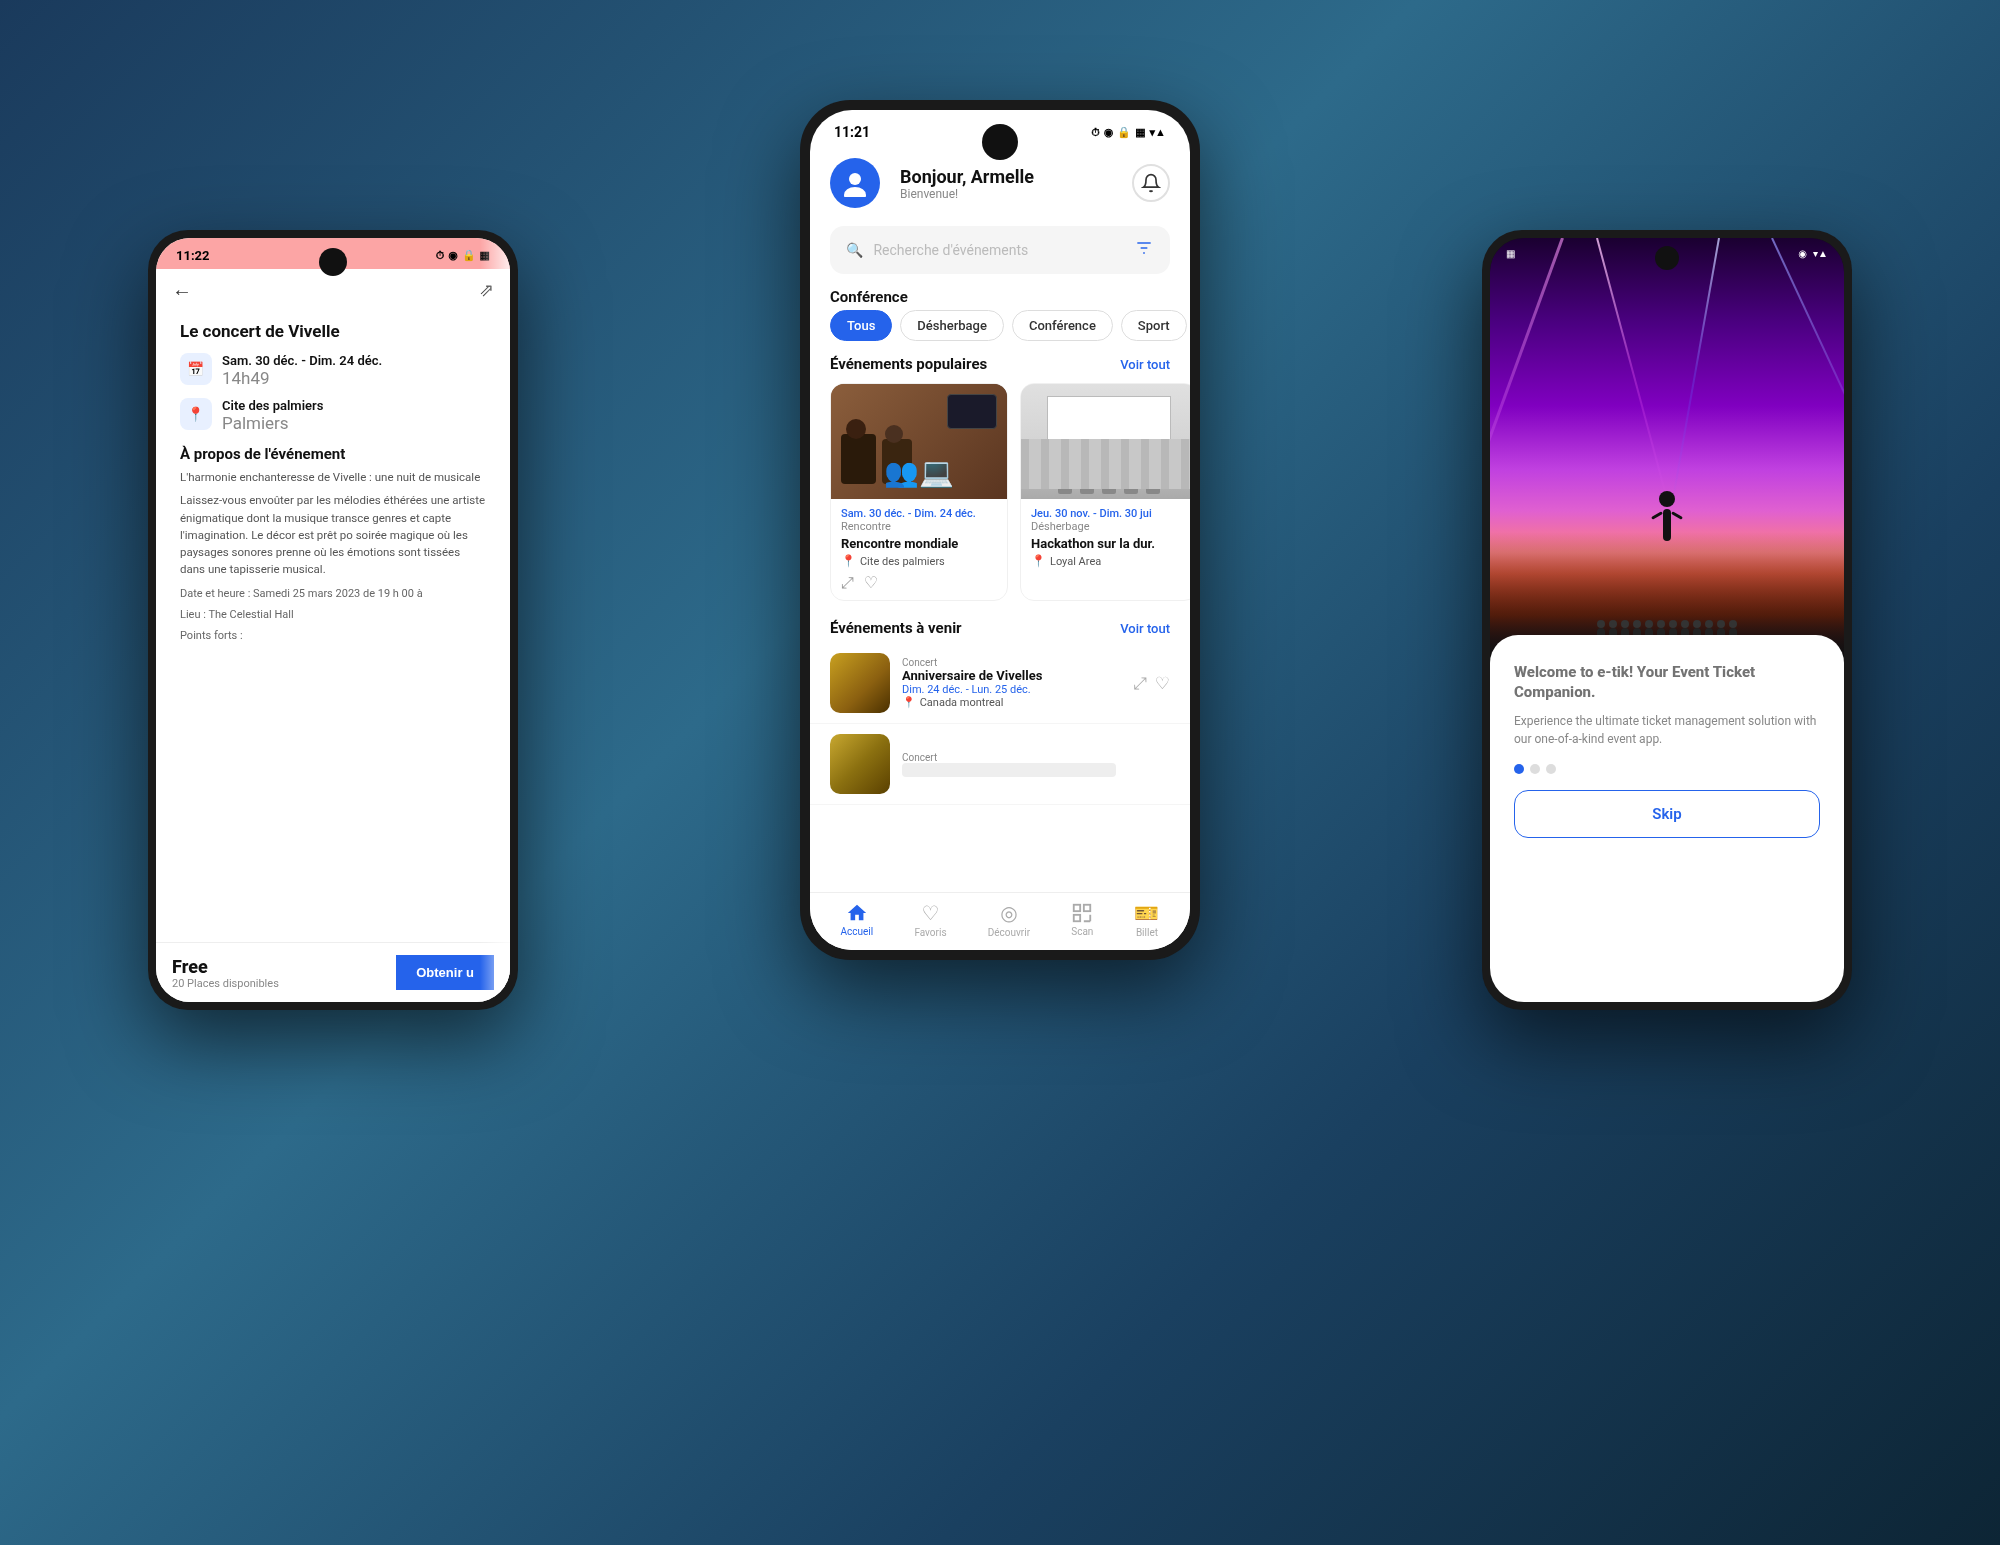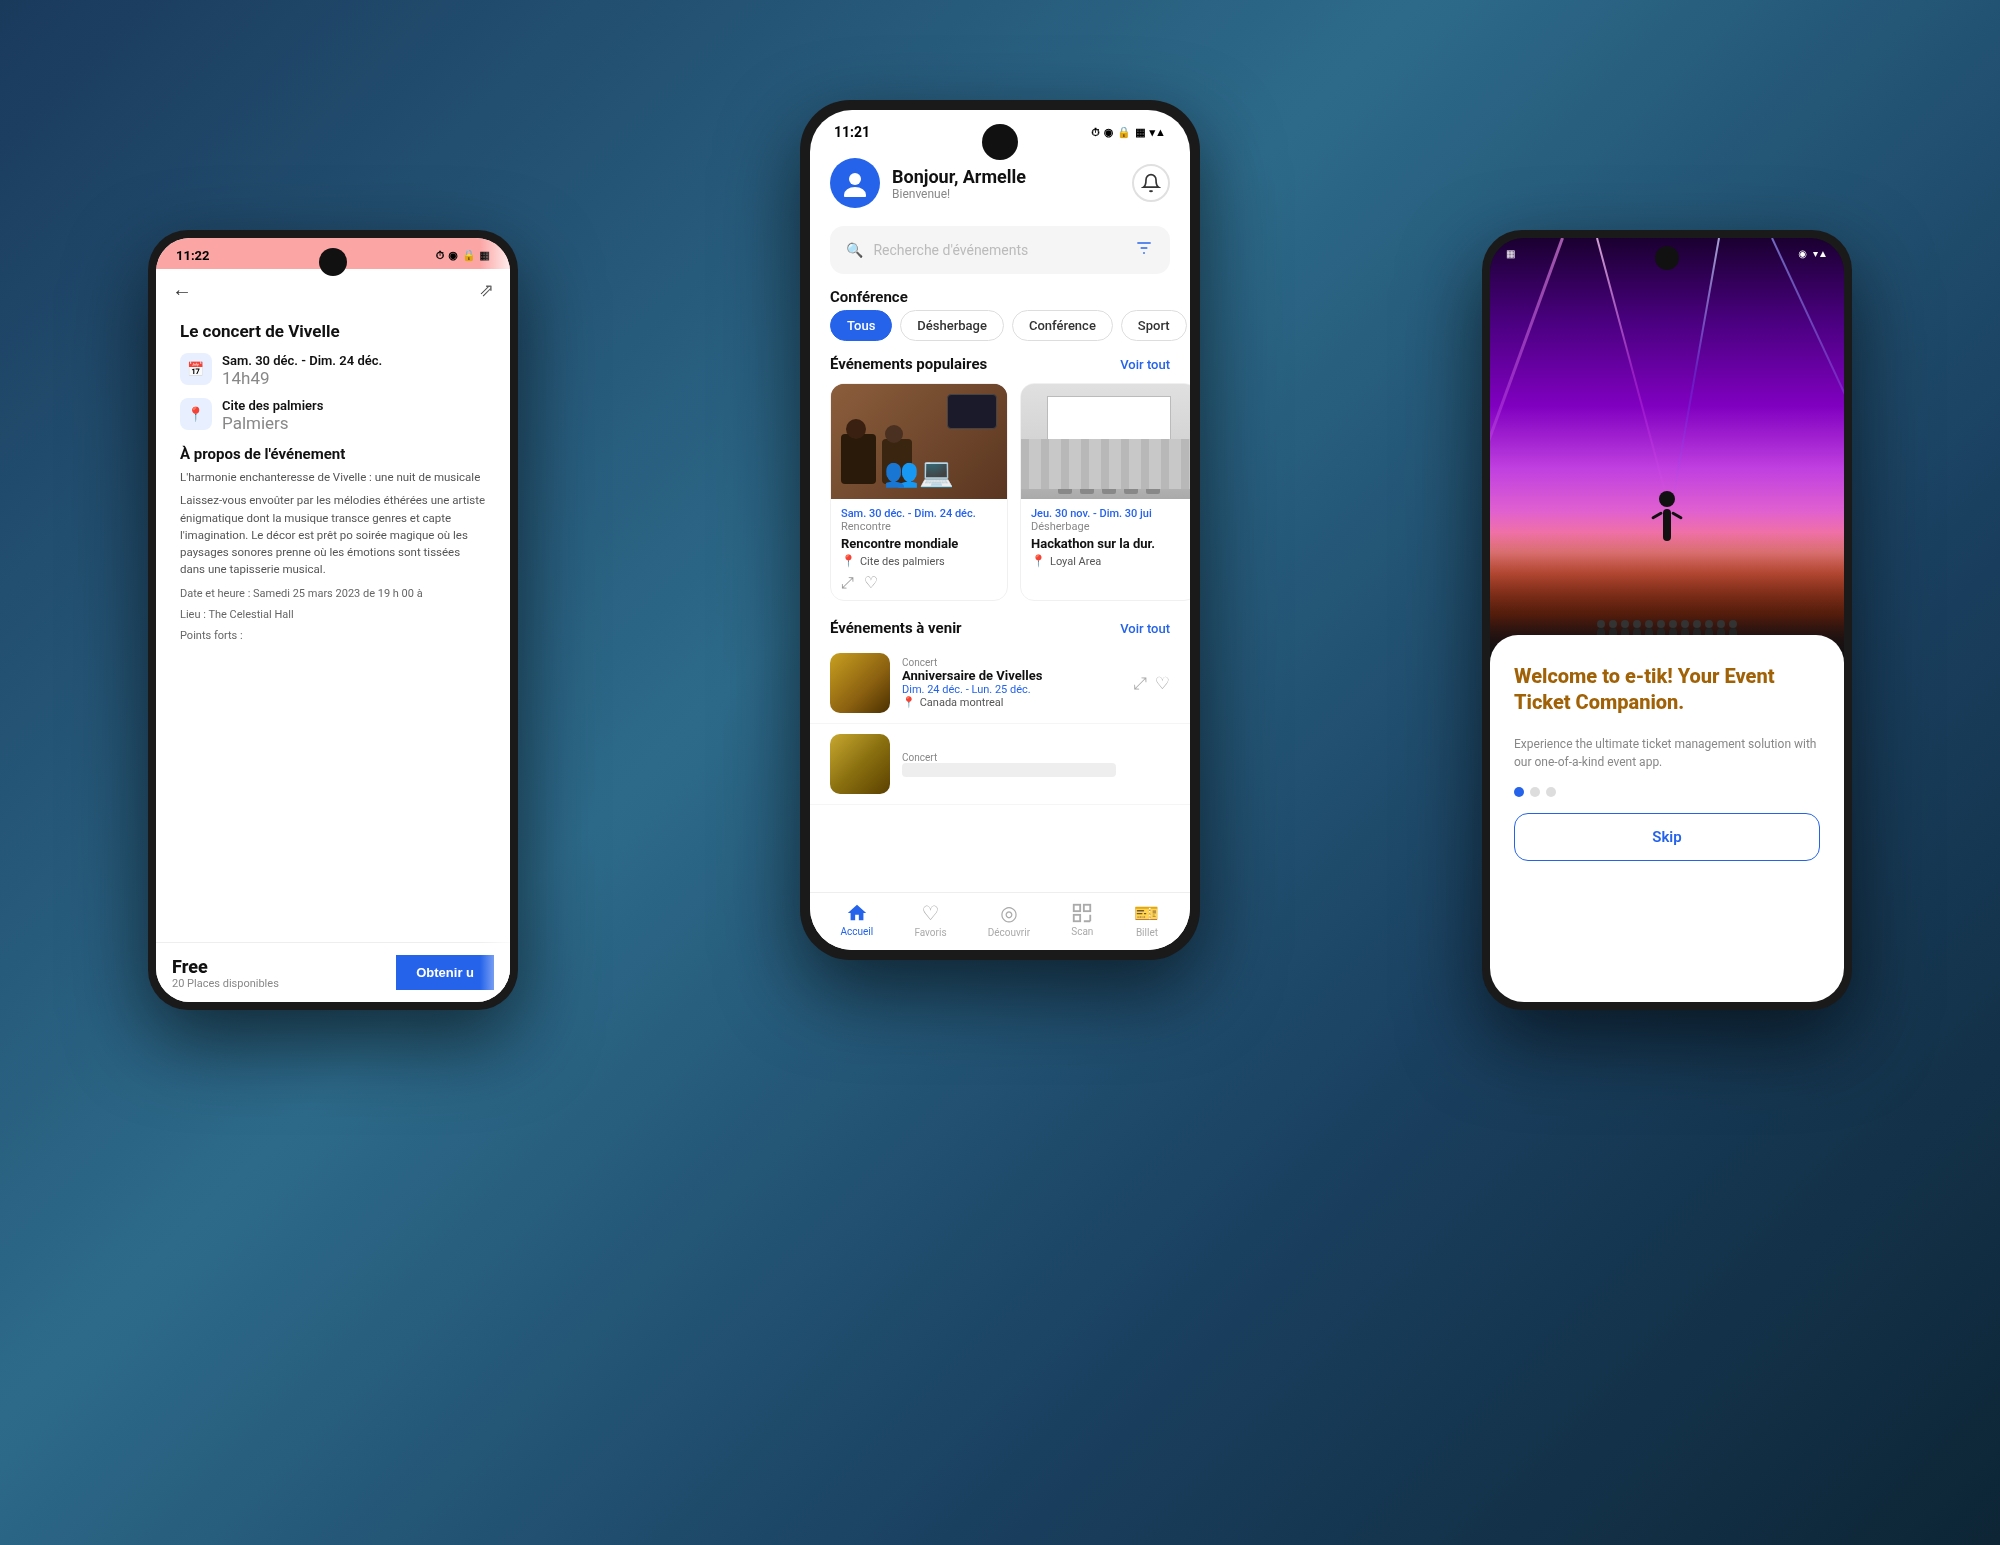--- a/index.html
+++ b/index.html
@@ -254,21 +254,21 @@
     .center-status .time { font-size: 14px; font-weight: 700; }
     .header-section {
       display: flex;
       justify-content: space-between;
       align-items: center;
       padding: 10px 20px;
     }
     .avatar-wrap {
       display: flex;
       align-items: center;
-      gap: 12px;
+      gap: 20px;
     }
     .avatar-circle {
       width: 50px;
       height: 50px;
       background: #2563eb;
       border-radius: 50%;
       display: flex;
       align-items: center;
       justify-content: center;
       color: white;
@@ -518,25 +518,25 @@
       position: absolute;
       bottom: 0; left: 0; right: 0;
       height: 48%;
       background: #fff;
       border-radius: 28px 28px 0 0;
       padding: 28px 24px 20px;
       display: flex;
       flex-direction: column;
     }
     .welcome-title {
-      font-size: 20px;
+      font-size: 15px;
       font-weight: 800;
-      color: #a16207;
+      color: #737373;
       line-height: 1.3;
-      margin-bottom: 20px;
+      margin-bottom: 10px;
     }
     .welcome-sub {
       font-size: 12px;
       color: #888;
       line-height: 1.5;
     }
     .dots-row {
       display: flex;
       gap: 6px;
       margin-top: 16px;

